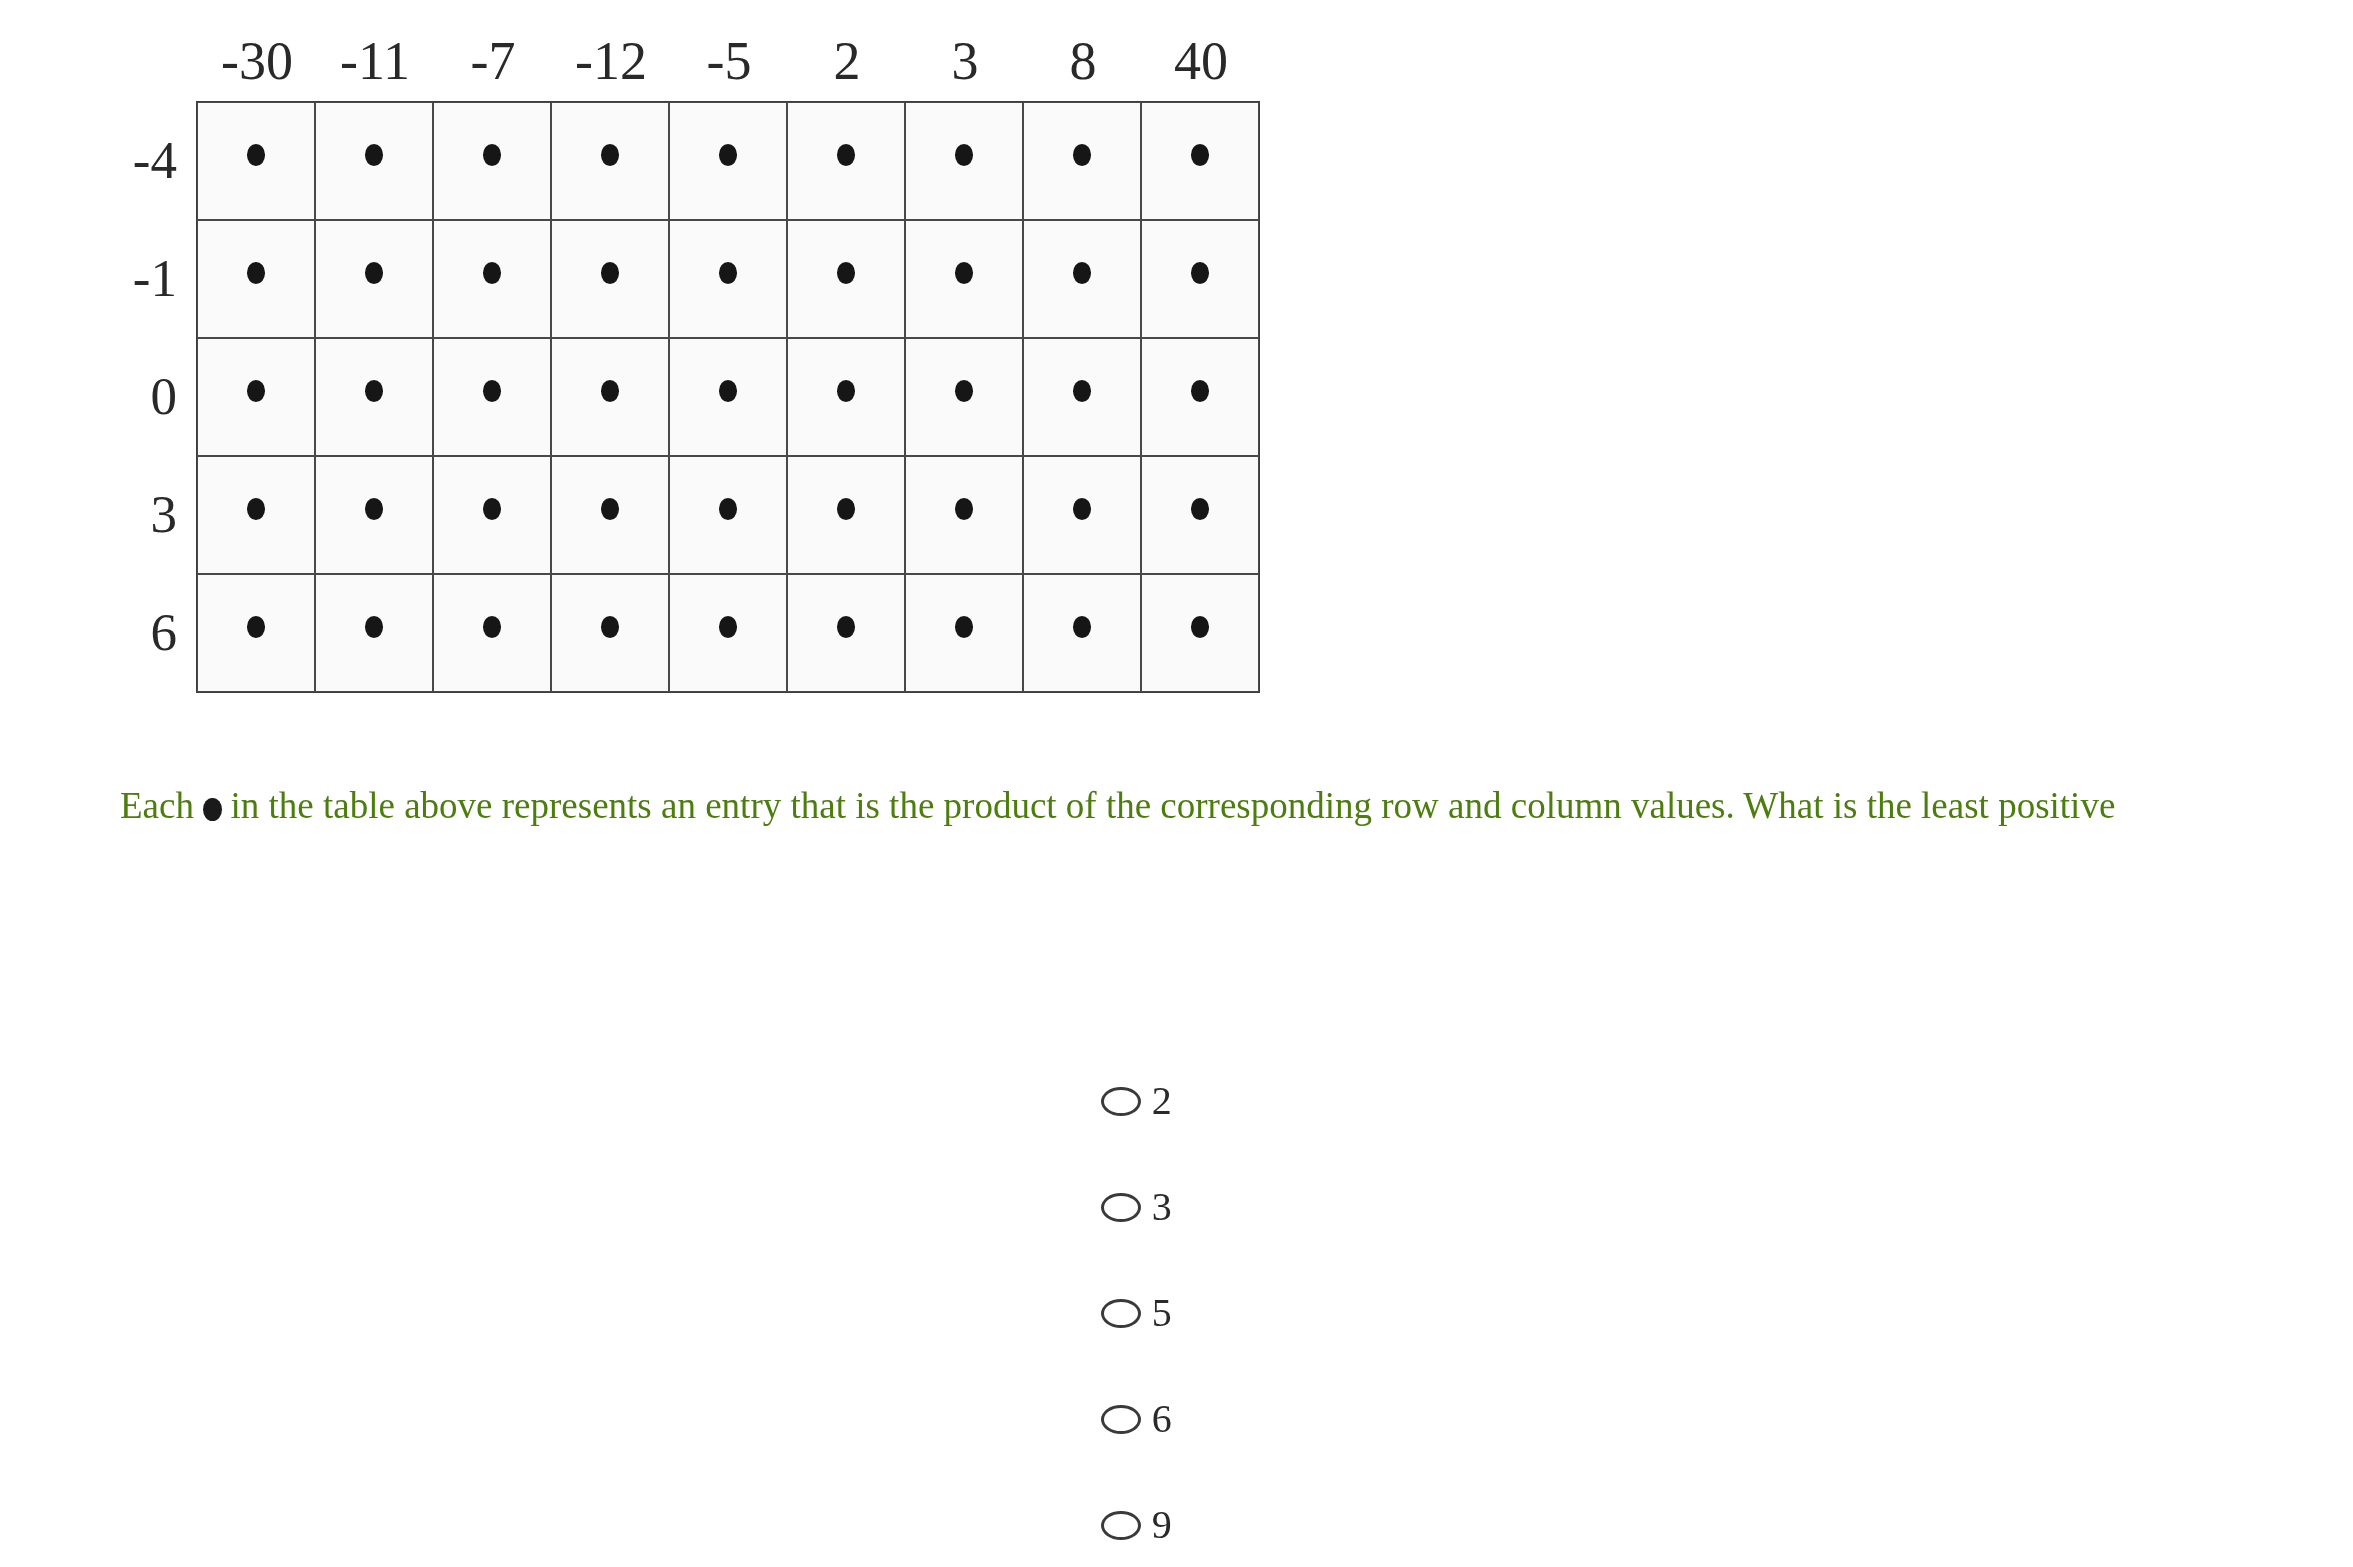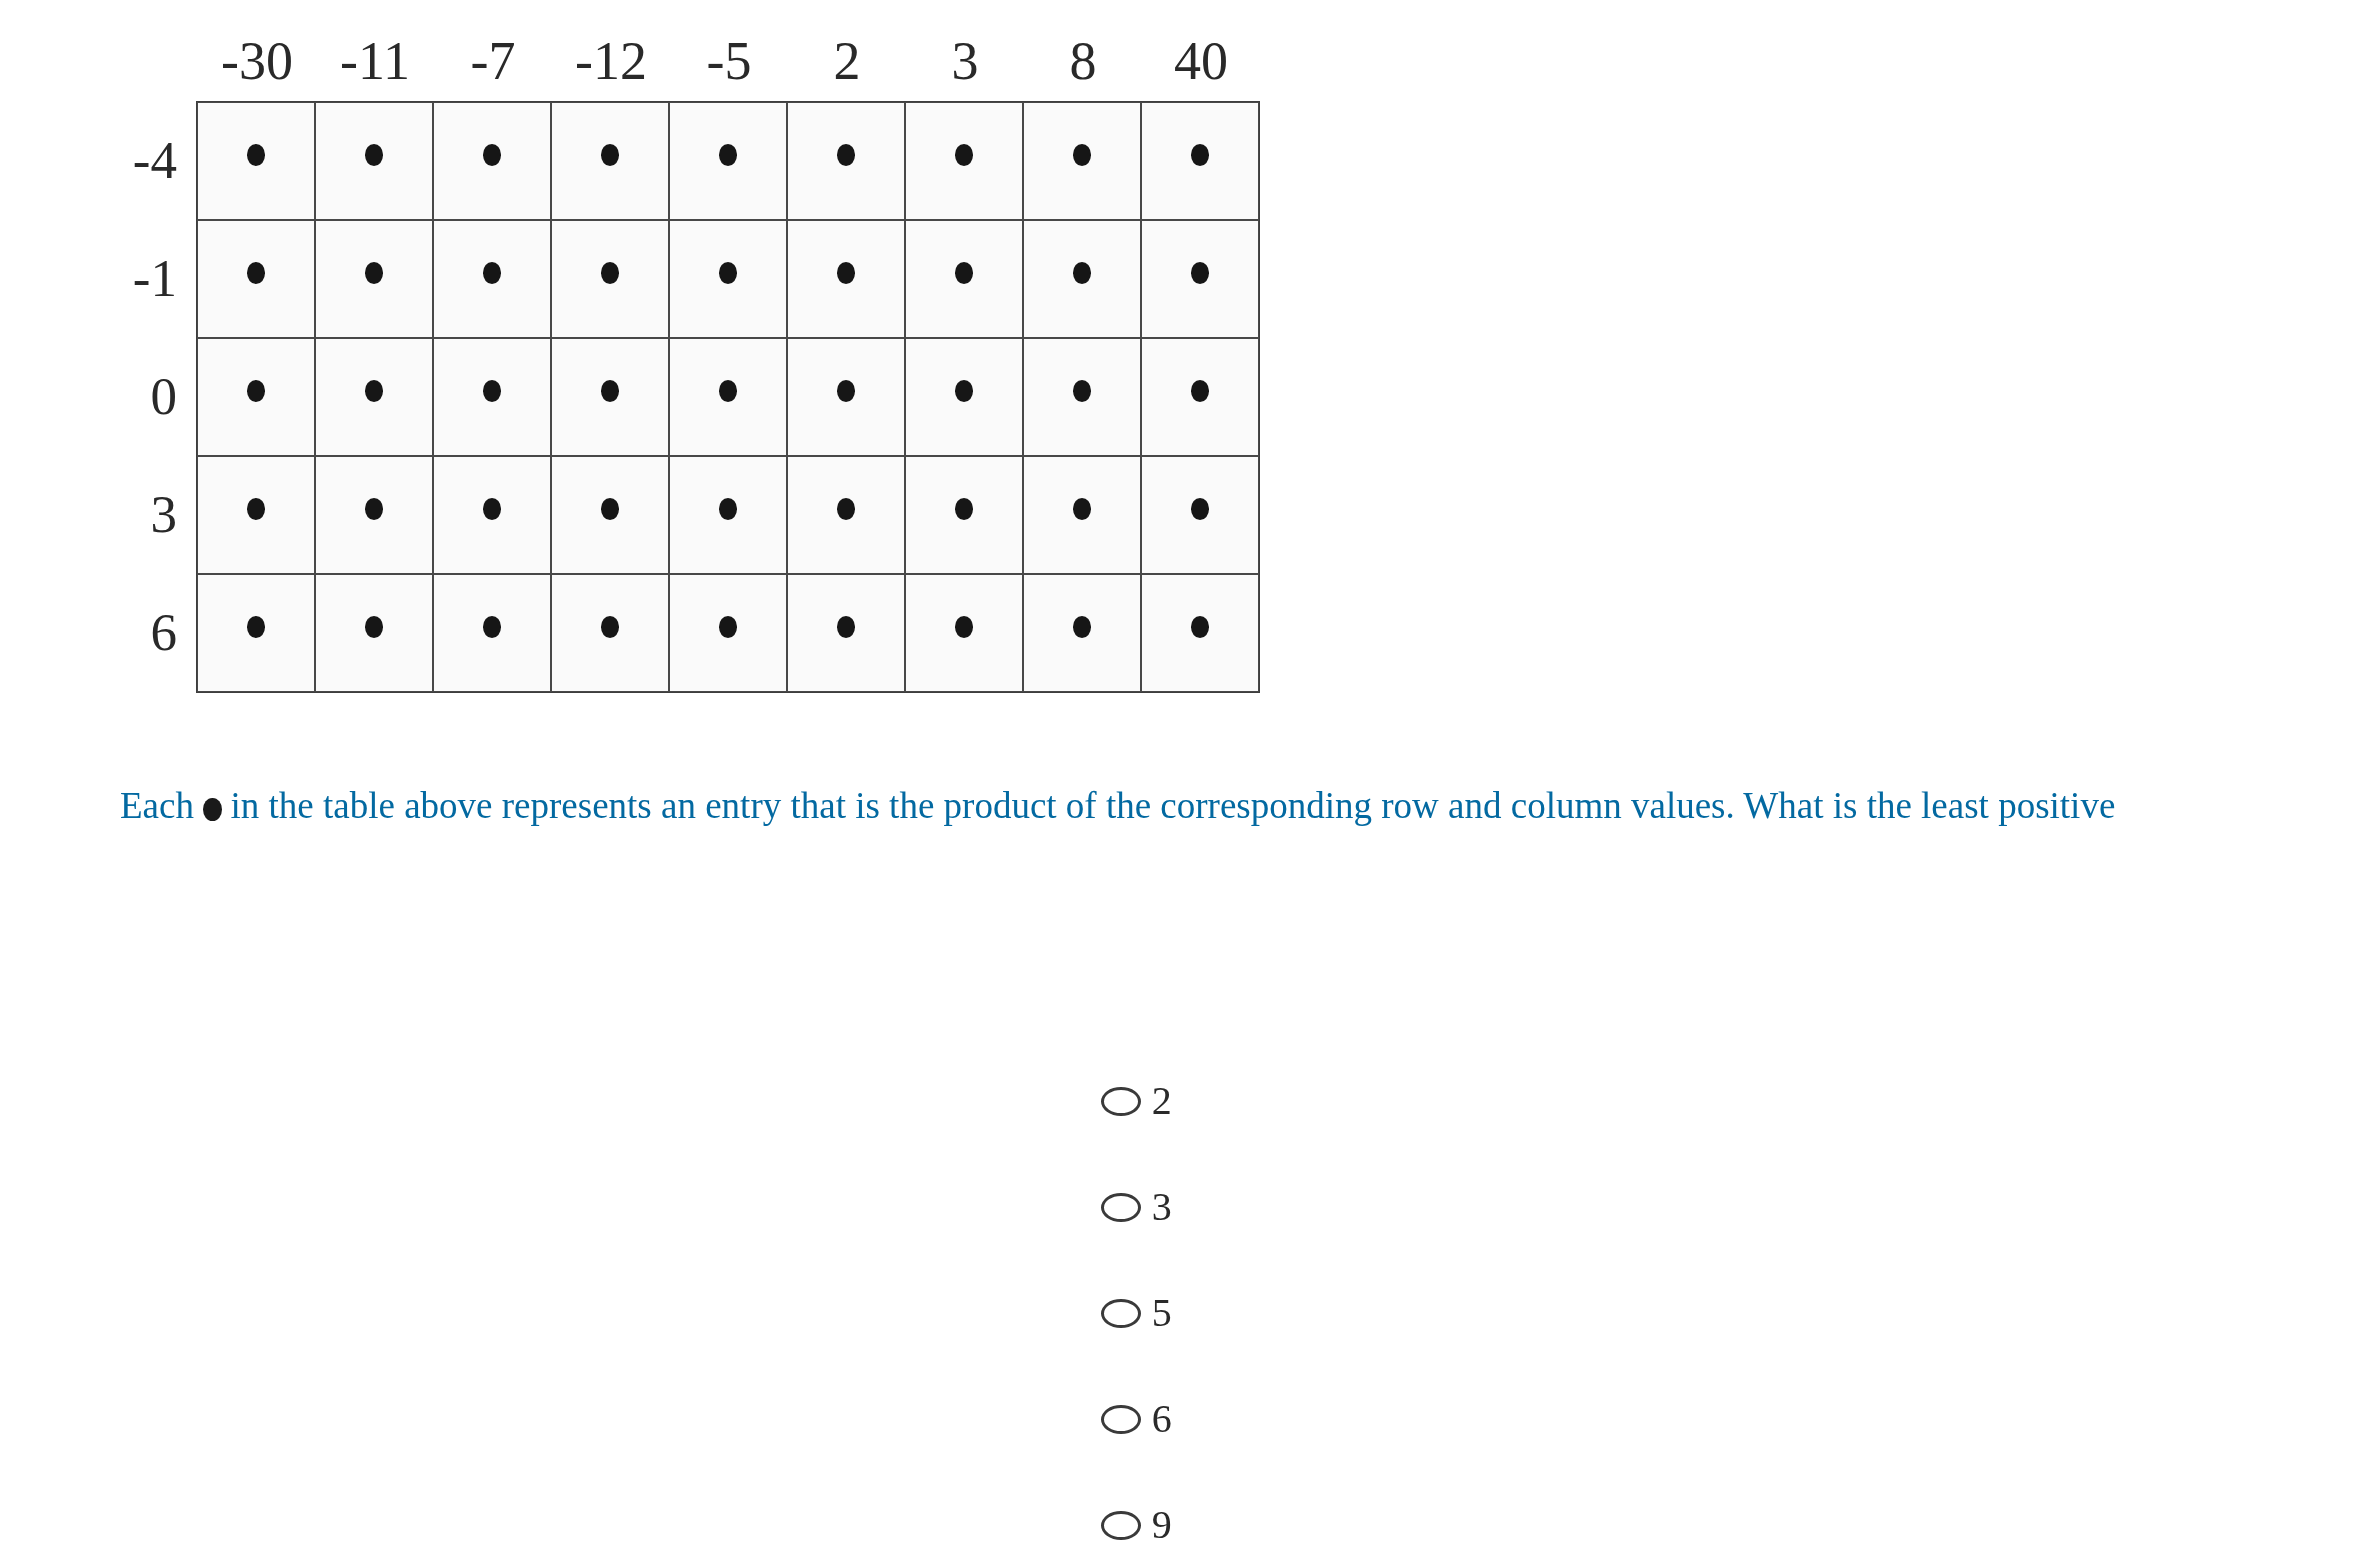--- a/index.html
+++ b/index.html
@@ -88,21 +88,21 @@
     top: -6px;
   }
 
   
   .question {
     position: absolute;
     left: 120px;
     top: 777px;
     font-size: 37px;
     line-height: 57px;
-    color: #0369a1;
+    color: #4d7c0f;
     white-space: nowrap;
   }
   .q-bullet {
     display: inline-block;
     width: 18.6px;
     height: 23px;
     border-radius: 50%;
     background: #1a1a1a;
     margin: 0 9px;
     vertical-align: -3px;

